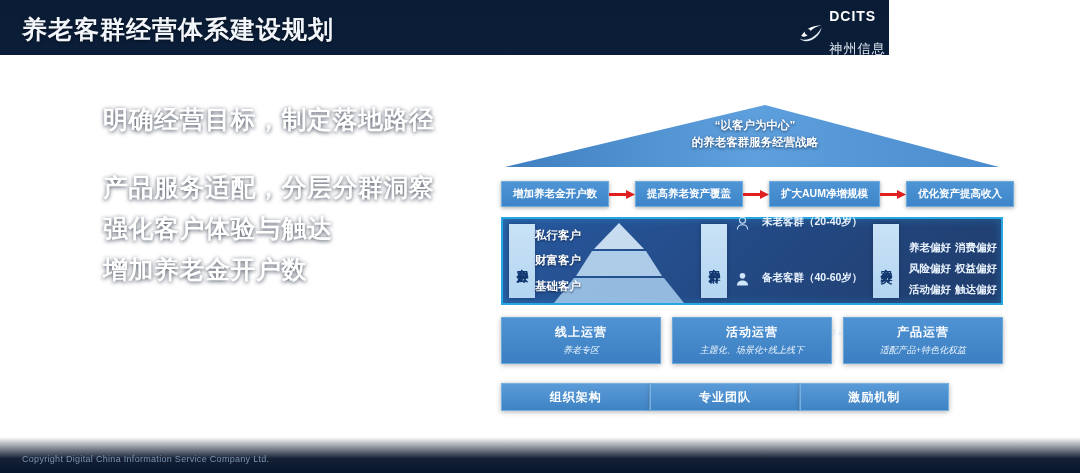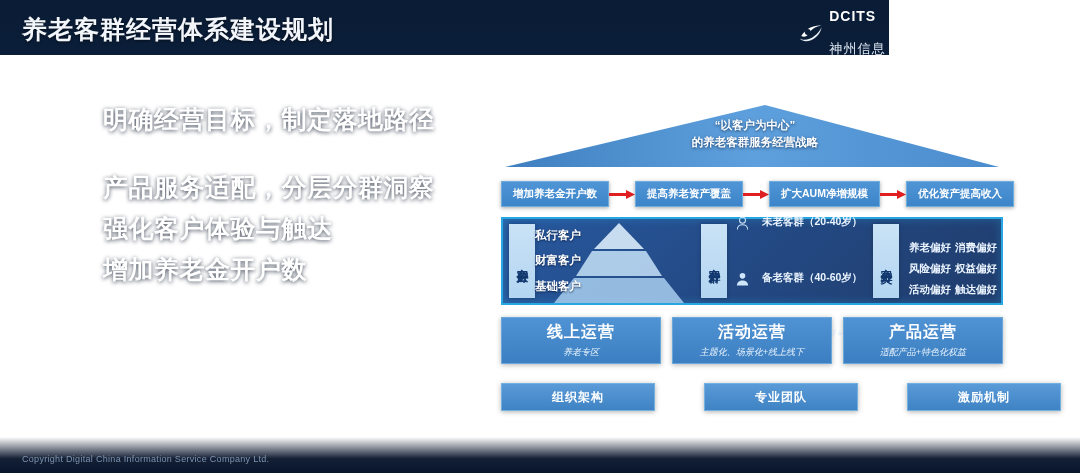--- a/index.html
+++ b/index.html
@@ -134,25 +134,25 @@
     display: flex; justify-content: space-between;
   }
   .ops-card {
     width: 160px; height: 47px;
     background: linear-gradient(180deg,#5093d4 0%, #3b7fc2 100%);
     border: 1px solid #6aa8db;
     display: flex; flex-direction: column; align-items: center; justify-content: center;
     gap: 3px;
     box-shadow: 0 1px 5px rgba(0,0,0,0.3);
   }
-  .ops-title { color: #ffffff; font-size: 16px; font-weight: bold; letter-spacing: 1px; }
+  .ops-title { color: #ffffff; font-size: 12px; font-weight: bold; letter-spacing: 1px; }
   .ops-sub { color: #e8f2fb; font-size: 9px; white-space: nowrap; font-style: italic; }
 
   .found-row {
-    position: absolute; left: 6px; top: 288px; width: 560px;
+    position: absolute; left: 6px; top: 288px; width: 448px;
     display: flex; justify-content: space-between;
   }
   .found-card {
     width: 154px; height: 28px;
     background: linear-gradient(180deg,#5a9bd8 0%, #3f83c4 100%);
     border: 1px solid #74b0e0;
     display: flex; align-items: center; justify-content: center;
     color: #ffffff; font-size: 12px; font-weight: bold; letter-spacing: 1px;
     box-shadow: 0 1px 5px rgba(0,0,0,0.3);
   }

